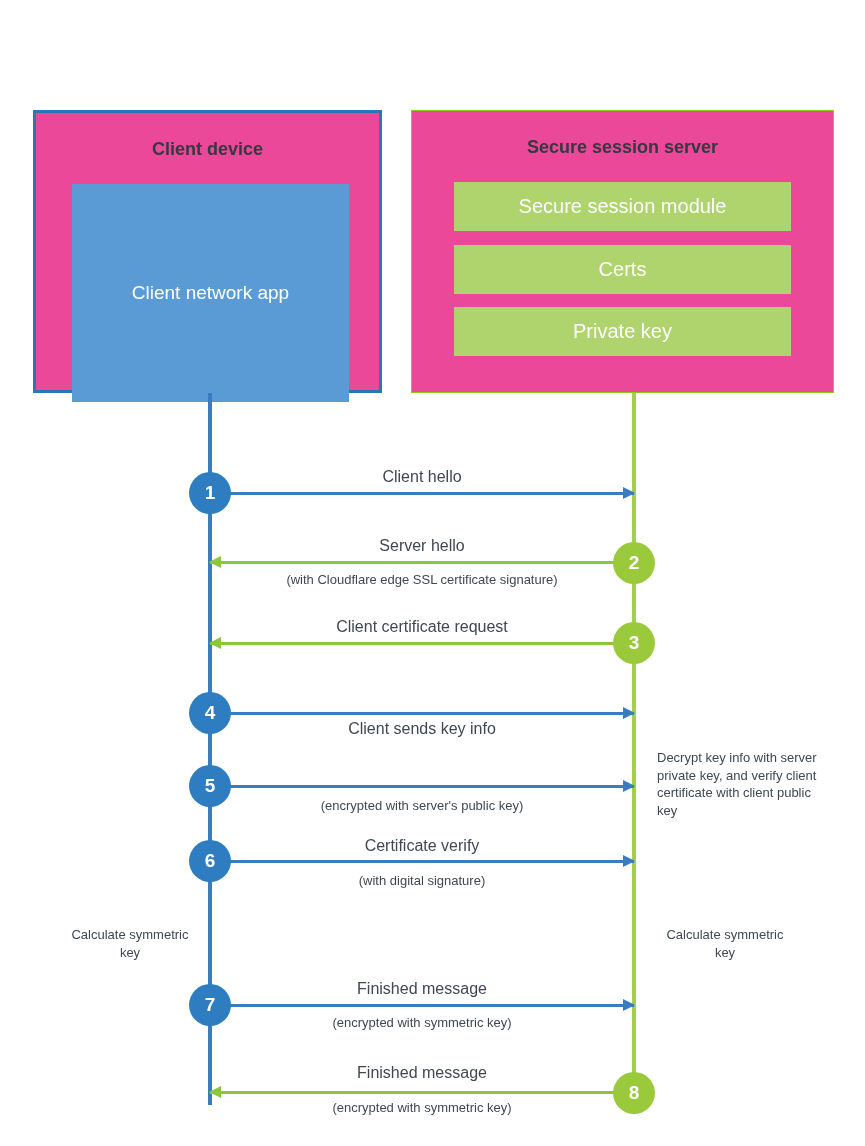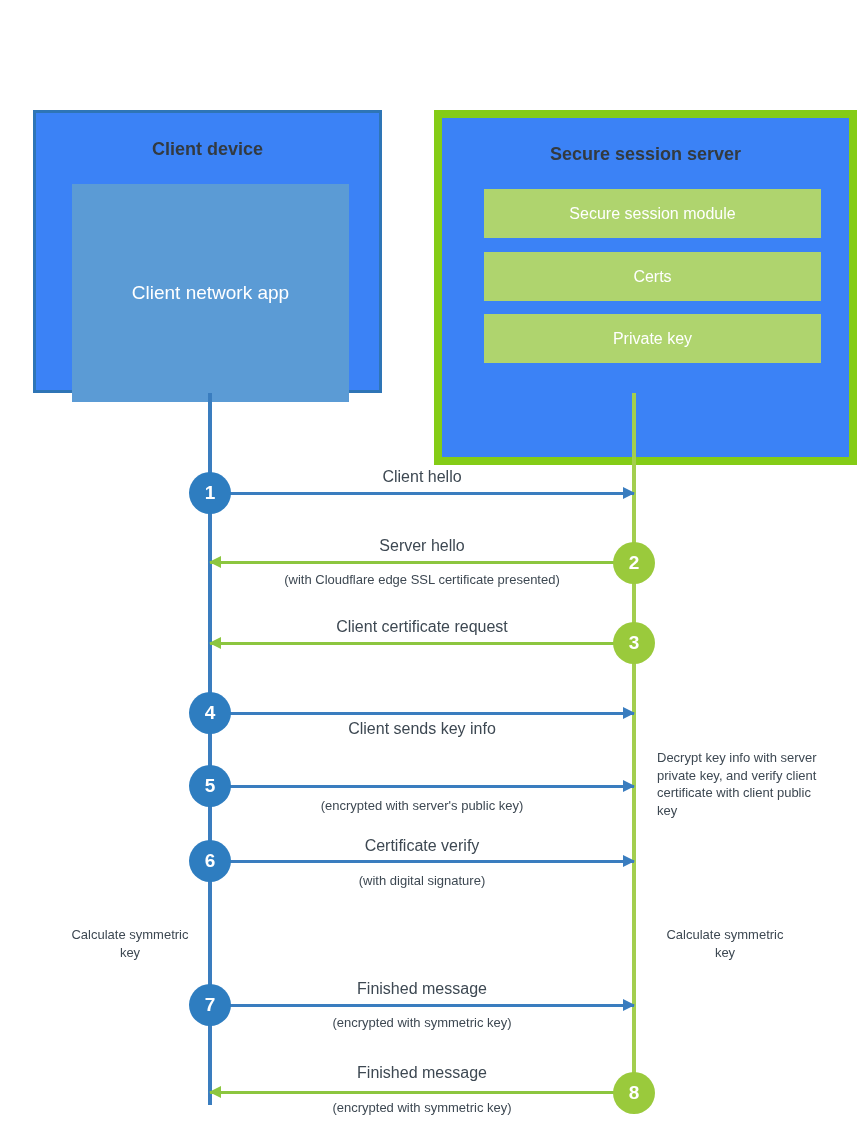--- a/index.html
+++ b/index.html
@@ -14,39 +14,39 @@
   #stage{position:relative;width:865px;height:1146px;}
 
   
   .title{
     position:absolute;left:30px;top:18px;
     font-size:26px;font-weight:400;color:#4a4a4a;
     letter-spacing:.1px;white-space:nowrap;
   }
 
   
-  .actor-box{position:absolute;background:#3b82f6;box-sizing:border-box;}
+  .actor-box{position:absolute;background:#ec4899;box-sizing:border-box;}
   .actor-box.client{left:33px;top:110px;width:349px;height:283px;border:3px solid #2E75B6;}
-  .actor-box.server{left:434px;top:110px;width:423px;height:355px;border:8px solid #84cc16;}
+  .actor-box.server{left:411px;top:110px;width:423px;height:283px;border:1px solid #84cc16;}
   .actor-title{
     position:absolute;left:0;right:0;top:26px;
     text-align:center;font-size:18px;font-weight:bold;color:#333a40;
   }
   .inner-box{
     position:absolute;box-sizing:border-box;
     display:flex;align-items:center;justify-content:center;
     color:#ffffff;text-align:center;line-height:1.25;
   }
   .inner-box.blue{
     left:36px;top:71px;width:277px;height:218px;
     background:#5B9BD5;font-size:19px;
   }
   .inner-box.green{
     left:42px;top:0;width:337px;height:49px;
-    background:#AFD46E;font-size:16px;
+    background:#AFD46E;font-size:20px;
   }
   .inner-box.green.g1{top:71px;}
   .inner-box.green.g2{top:134px;}
   .inner-box.green.g3{top:196px;}
 
   
   .lifeline{position:absolute;width:4px;}
   .lifeline.client{left:208px;top:393px;height:712px;background:#3A7DBF;}
   .lifeline.server{left:632px;top:393px;height:700px;background:#A3CE4E;}
 
@@ -106,21 +106,21 @@
   <div class="msg-label" style="left:210px;top:468px;width:424px;">Client hello</div>
   <div class="arrow blue" style="left:210px;top:492px;width:424px;">
       <span class="head"></span>
     </div>
   <div class="step-circle blue" style="left:189px;top:472px;">1</div>
 
   <div class="msg-label" style="left:210px;top:537px;width:424px;">Server hello</div>
   <div class="arrow green" style="left:210px;top:561px;width:424px;">
       <span class="head"></span>
     </div>
-  <div class="msg-sub" style="left:210px;top:572px;width:424px;">(with Cloudflare edge SSL certificate presented)</div>
+  <div class="msg-sub" style="left:210px;top:572px;width:424px;">(with Cloudflare edge SSL certificate signature)</div>
   <div class="step-circle green" style="left:613px;top:542px;">2</div>
 
   <div class="msg-label" style="left:210px;top:618px;width:424px;">Client certificate request</div>
   <div class="arrow green" style="left:210px;top:642px;width:424px;">
       <span class="head"></span>
     </div>
   <div class="step-circle green" style="left:613px;top:622px;">3</div>
 
   <div class="arrow blue" style="left:210px;top:712px;width:424px;">
       <span class="head"></span>

